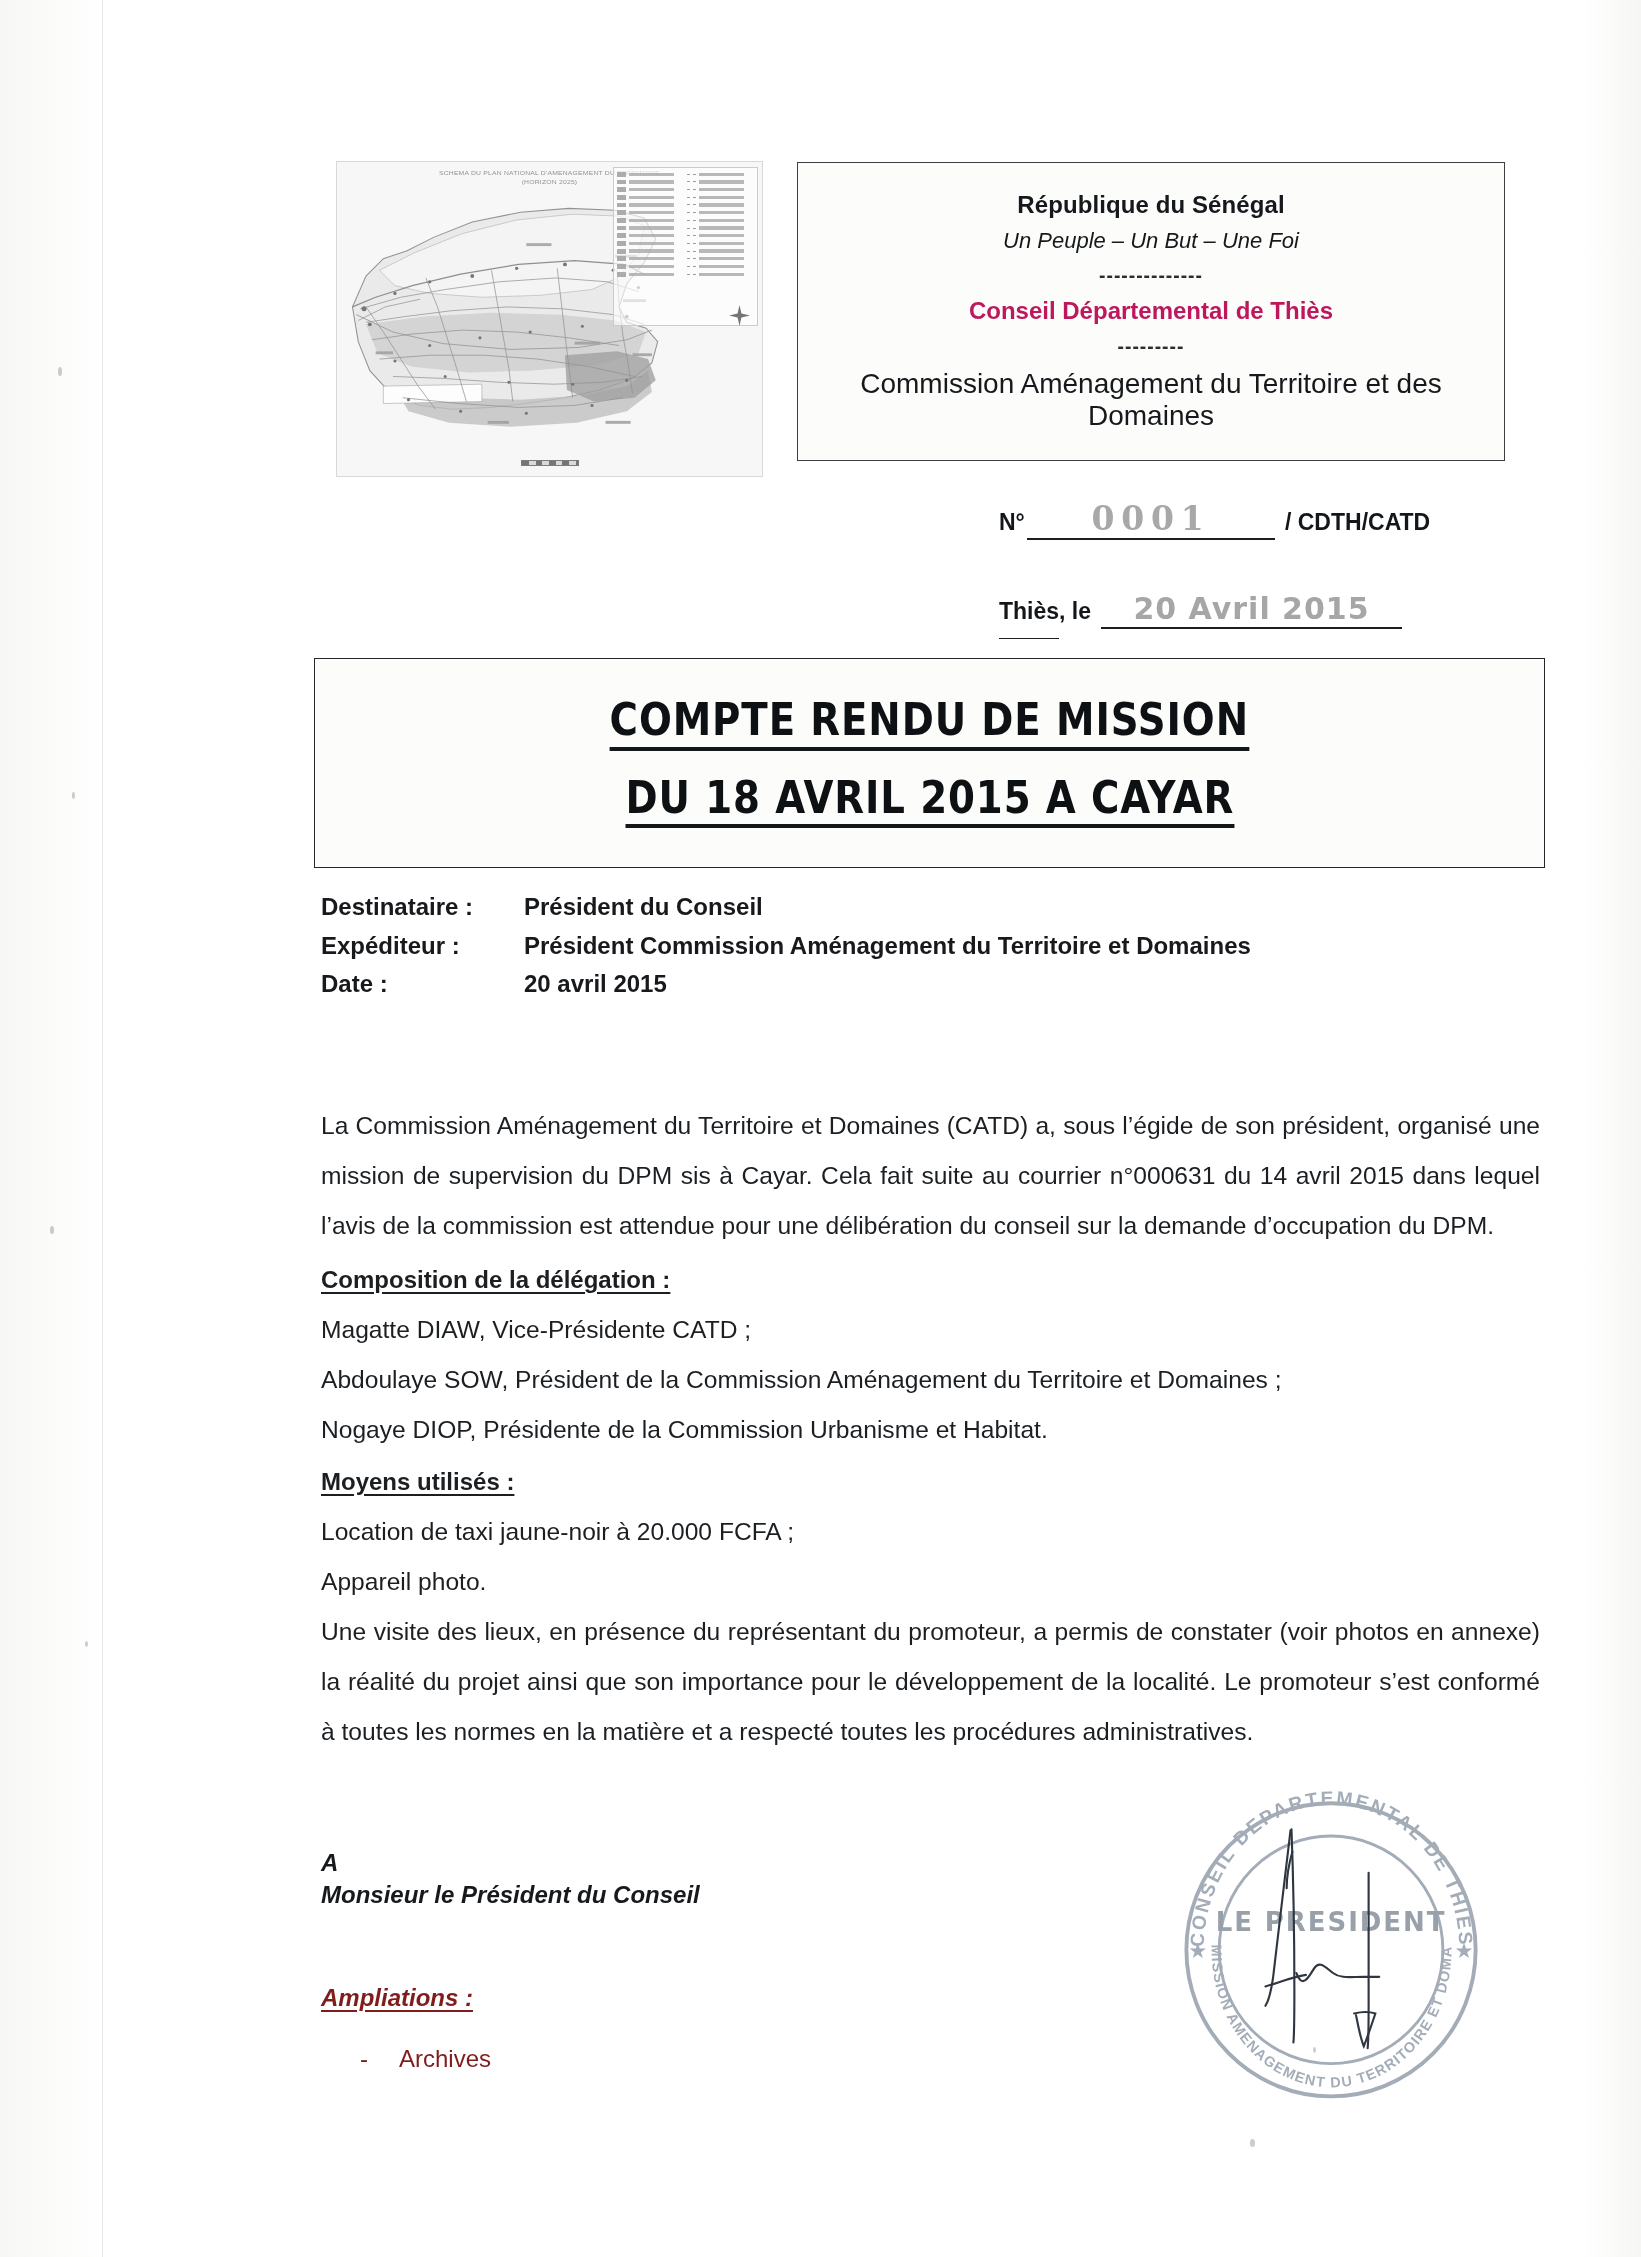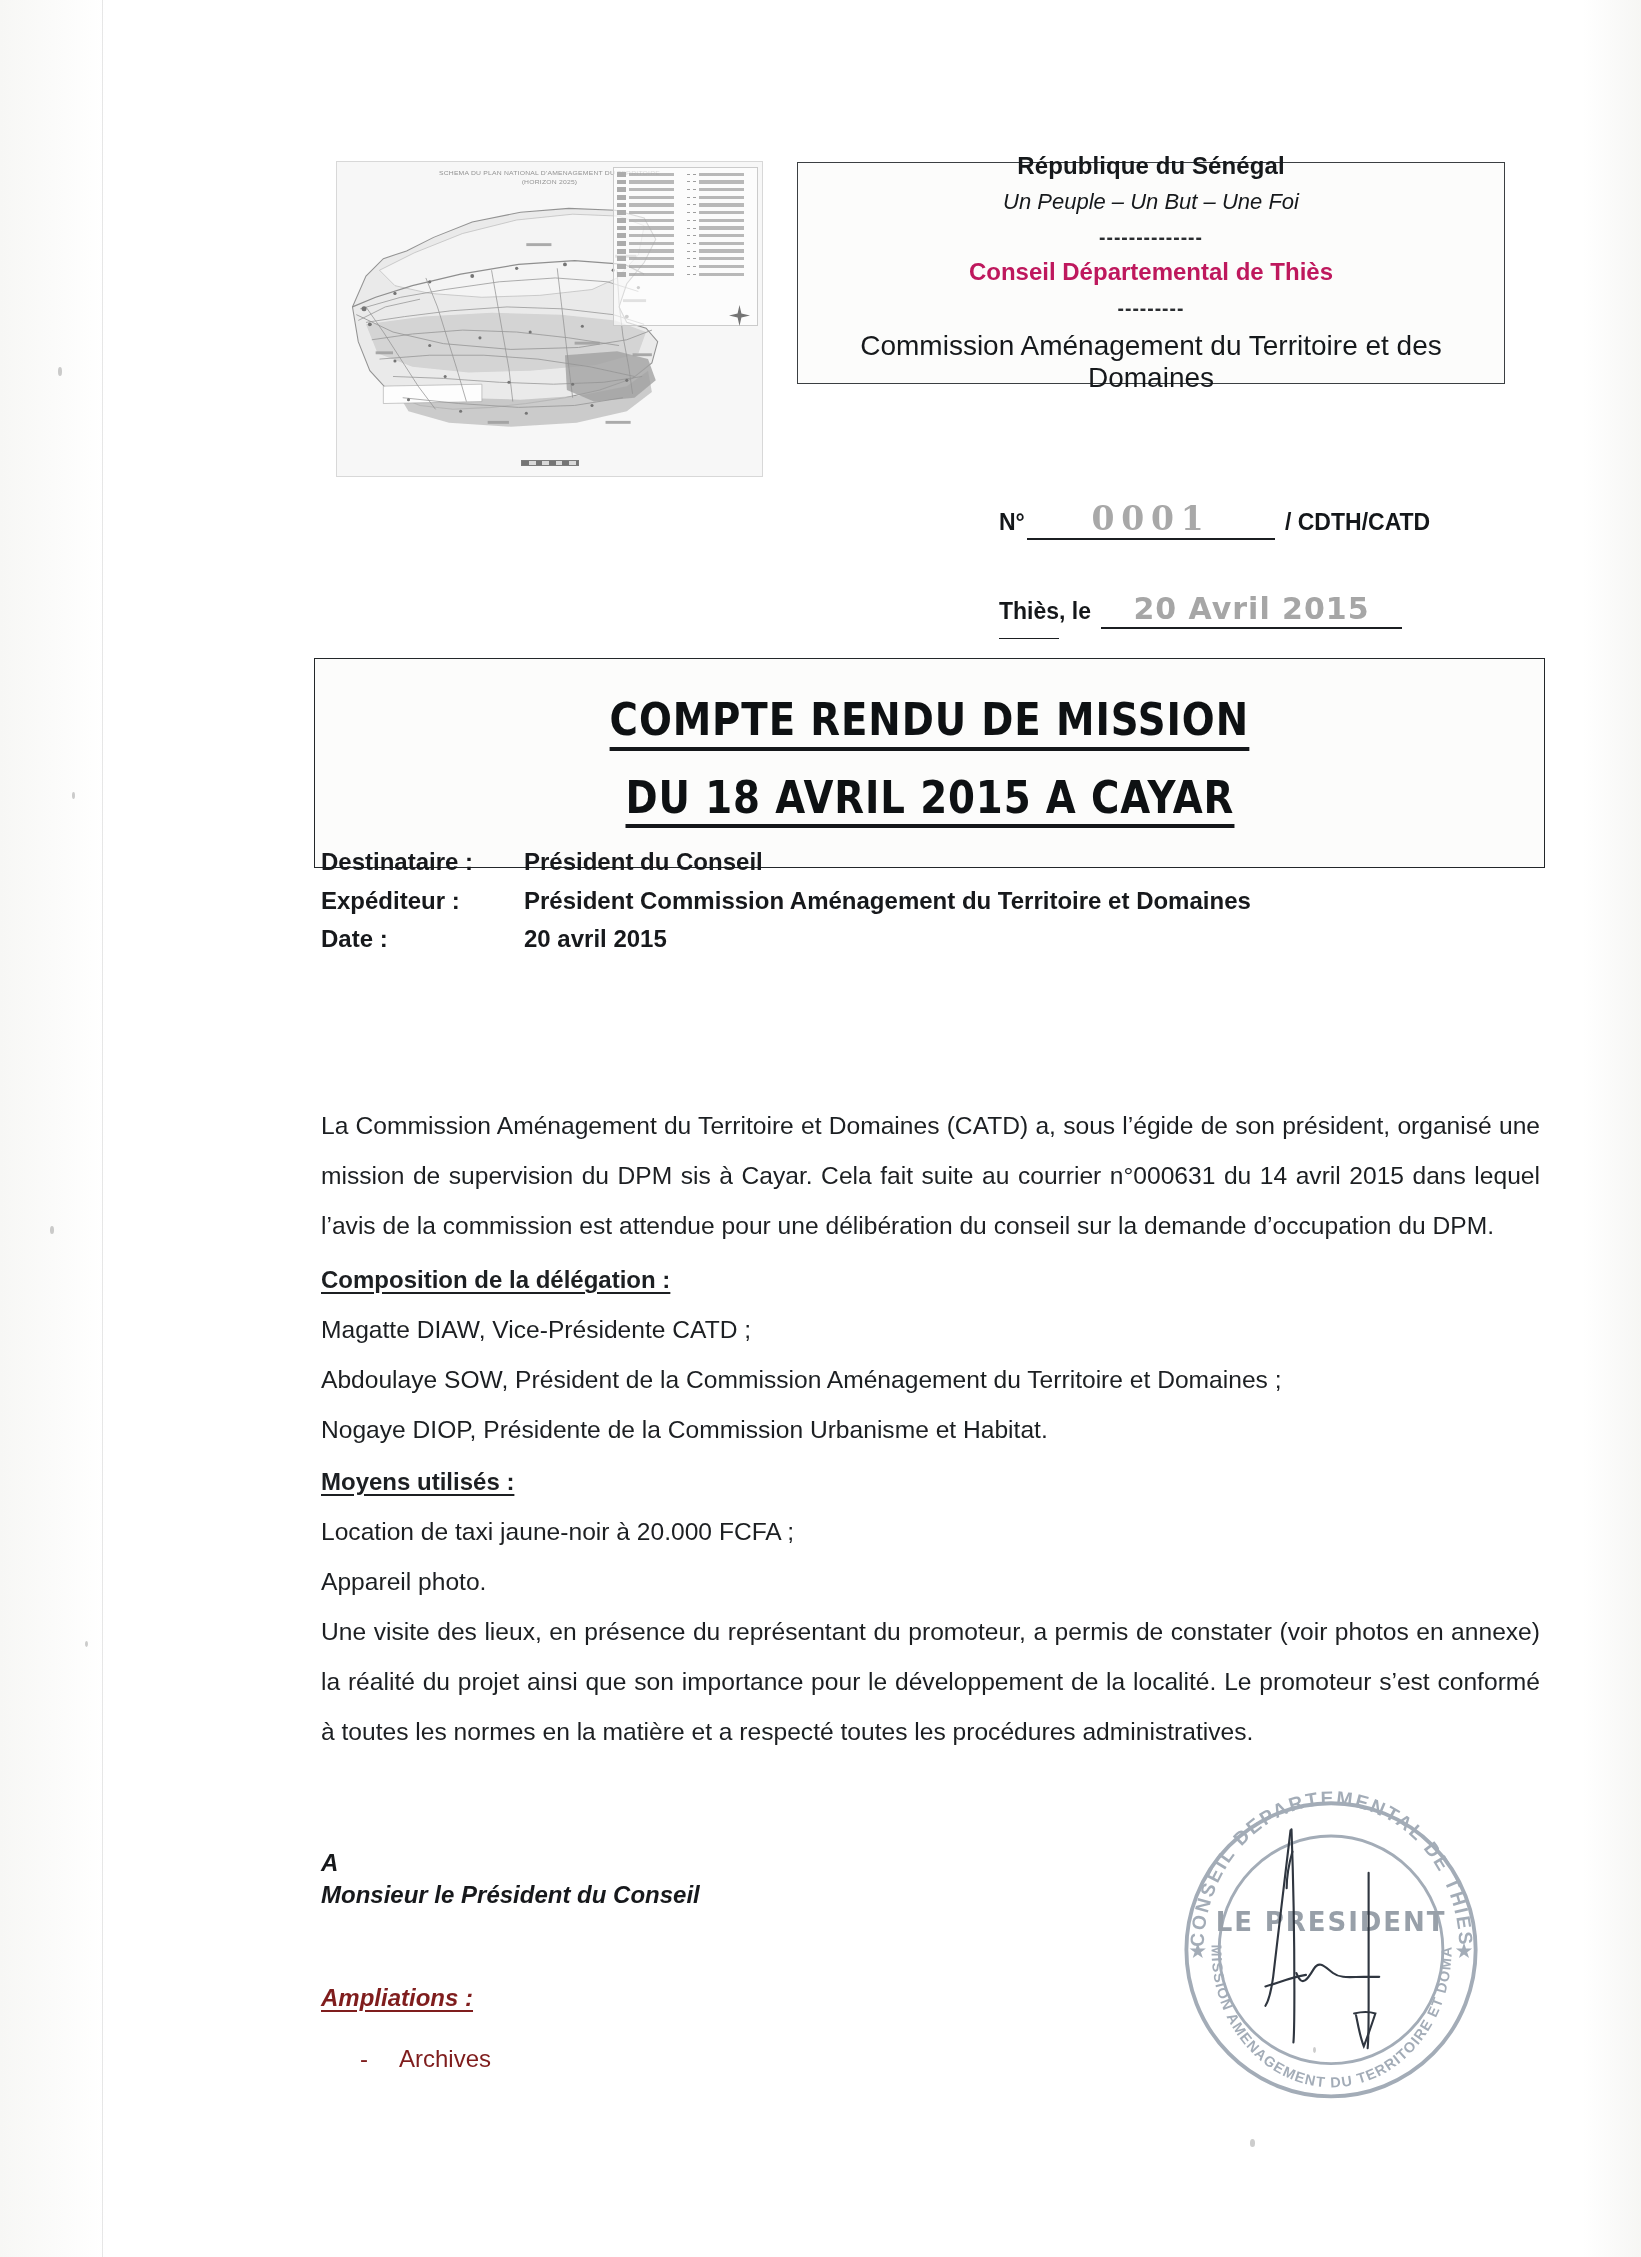--- a/index.html
+++ b/index.html
@@ -100,21 +100,21 @@
     transform: translateX(-50%);
     width: 56px; height: 3.9px;
     background: repeating-linear-gradient(90deg, #6f6f6f 0 6.8px, #d8d8d8 6.8px 13.5px);
     border: 0.5px solid #777;
   }
 
   
   .header-box {
     position: absolute;
     left: 797px; top: 162px;
-    width: 708px; height: 222px;
+    width: 708px; height: 299px;
     border: 1.9px solid #3b3f42;
     box-sizing: border-box;
     display: flex;
     flex-direction: column;
     align-items: center;
     justify-content: center;
     text-align: center;
     background: #fcfcfb;
   }
   .h-line1 {
@@ -227,21 +227,21 @@
     transform: scaleX(0.88);
     border-bottom: 4.8px solid #14171a;
     padding-bottom: 4.8px;
     line-height: 1;
     white-space: nowrap;
   }
 
   
   .meta {
     position: absolute;
-    left: 321px; top: 848px;
+    left: 321px; top: 893px;
     width: 1224px;
   }
   .meta-row {
     display: flex;
     margin-bottom: 10.6px;
     font-size: 24px;
     font-weight: 700;
     color: #17191c;
   }
   .meta-label { width: 203px; flex: none; }

